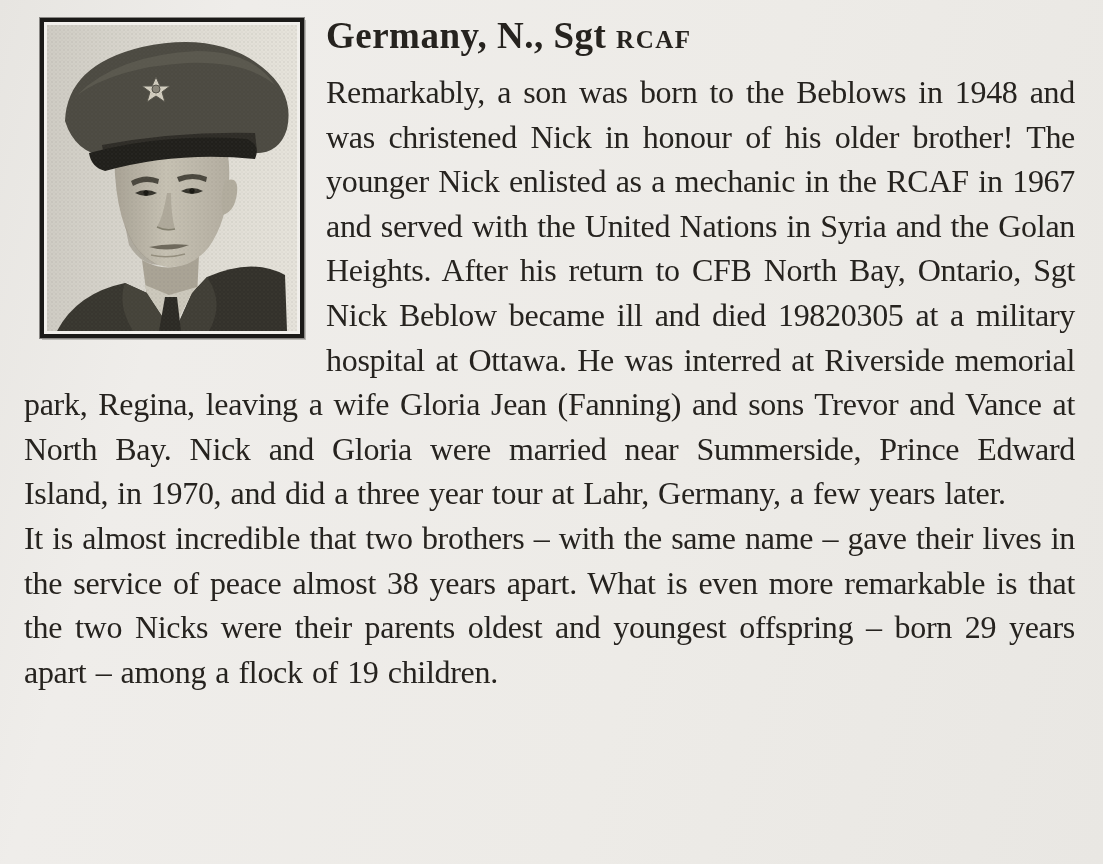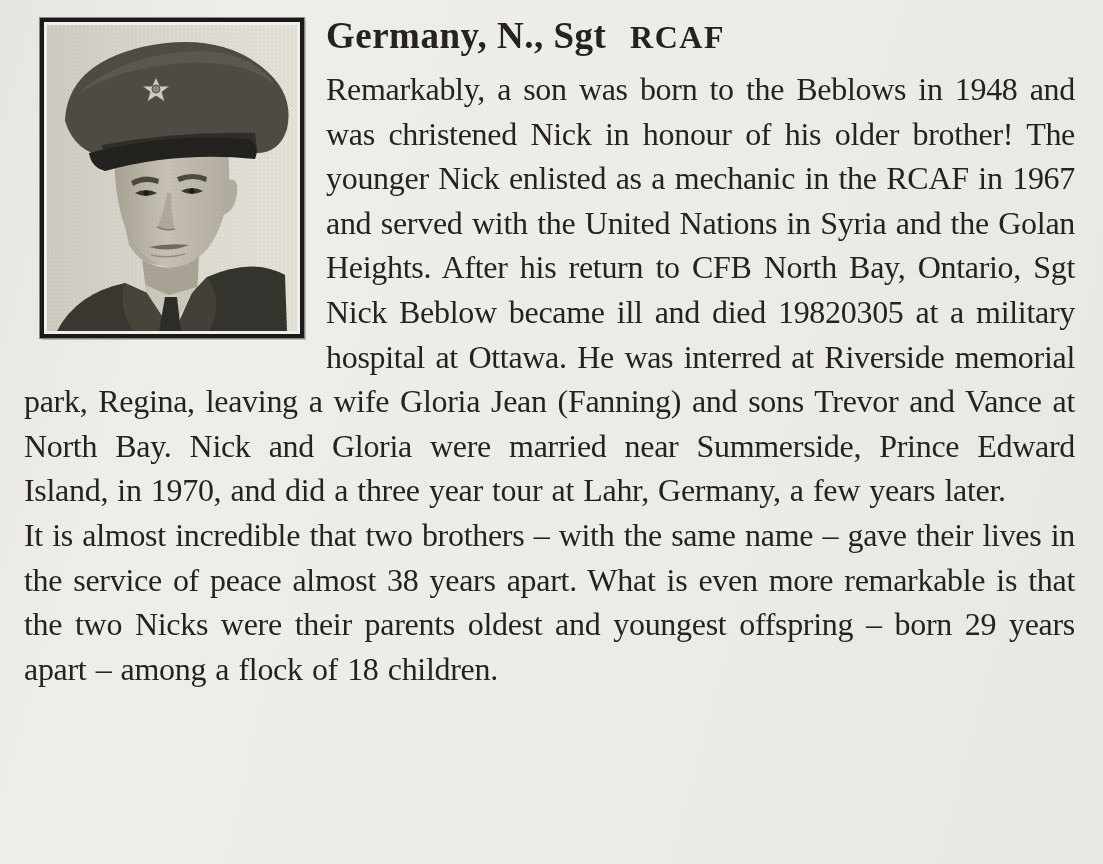--- a/index.html
+++ b/index.html
@@ -26,23 +26,22 @@
   }
   h1.entry-heading {
     margin: 0 0 6px 0;
     font-size: 37px;
     line-height: 48px;
     font-weight: bold;
     letter-spacing: 0.5px;
     white-space: nowrap;
   }
   h1 .service {
-    font-size: 32px;
+    font-size: 25px;
     letter-spacing: 1.5px;
-    margin-left: 14px;
   }
   p.entry-text {
     margin: 0;
     font-size: 32px;
     line-height: 44.6px;
     text-align: justify;
     letter-spacing: -0.3px;
     word-spacing: 1.5px;
   }
 </style>
@@ -119,15 +118,15 @@
       <rect x="0" y="0" width="250" height="306" fill="url(#halftone)"></rect>
     </svg>
   </div>
 
   <h1 class="entry-heading">
     <span>Germany, N., Sgt</span>
     <span class="service">RCAF</span>
   </h1>
 
   <p class="entry-text">Remarkably, a son was born to the Beblows in 1948 and was christened Nick in honour of his older brother! The younger Nick enlisted as a mechanic in the RCAF in 1967 and served with the United Nations in Syria and the Golan Heights. After his return to CFB North Bay, Ontario, Sgt Nick Beblow became ill and died 19820305 at a military hospital at Ottawa. He was interred at Riverside memorial park, Regina, leaving a wife Gloria Jean (Fanning) and sons Trevor and Vance at North Bay. Nick and Gloria were married near Summerside, Prince Edward Island, in 1970, and did a three year tour at Lahr, Germany, a few years later.</p>
-  <p class="entry-text">It is almost incredible that two brothers – with the same name – gave their lives in the service of peace almost 38 years apart. What is even more remarkable is that the two Nicks were their parents oldest and youngest offspring – born 29 years apart – among a flock of 18 children.</p>
+  <p class="entry-text">It is almost incredible that two brothers – with the same name – gave their lives in the service of peace almost 38 years apart. What is even more remarkable is that the two Nicks were their parents oldest and youngest offspring – born 29 years apart – among a flock of 19 children.</p>
 
 </div>
 
 </body></html>

